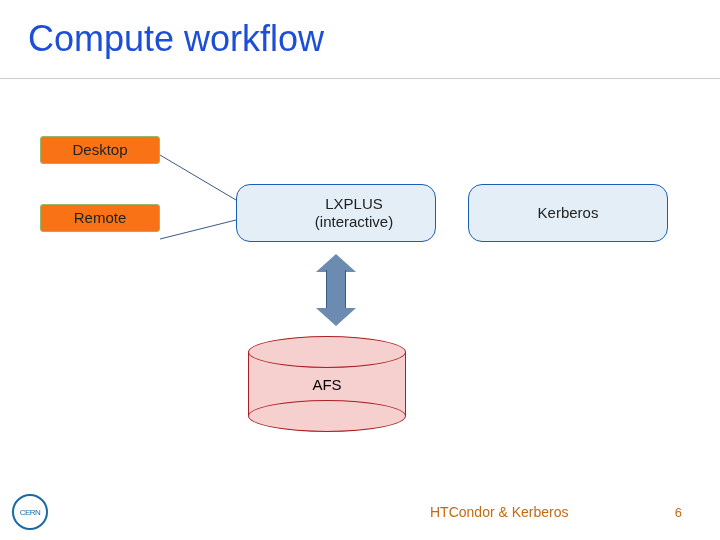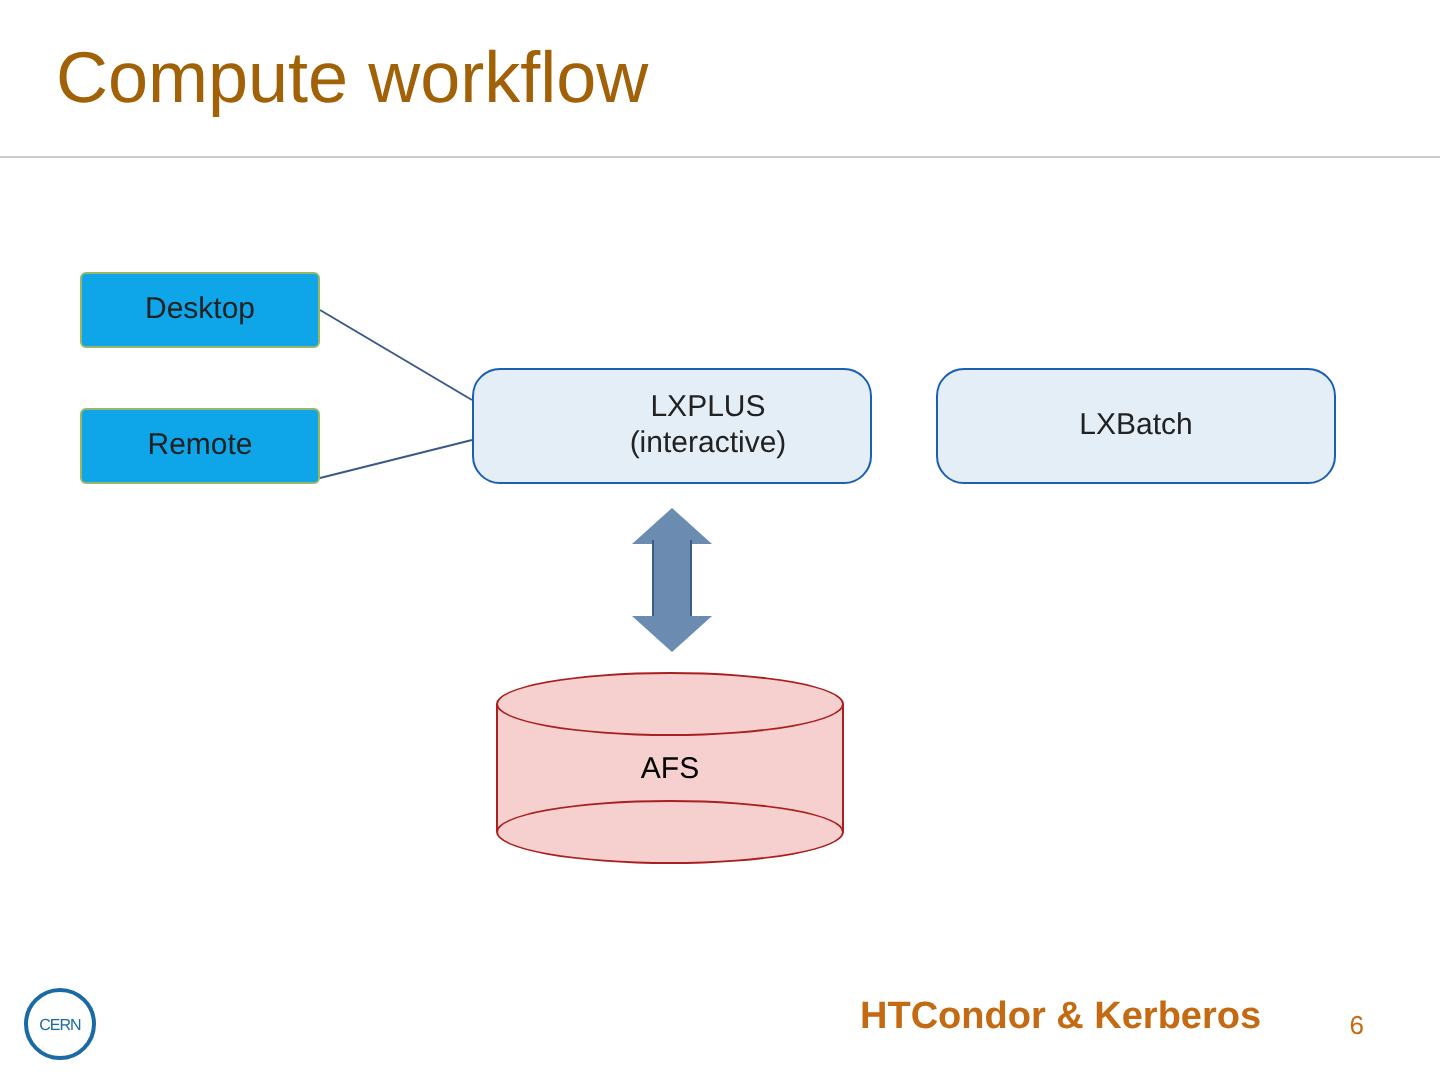--- a/index.html
+++ b/index.html
@@ -7,62 +7,62 @@
     width: 720px; height: 540px;
     font-family: Arial, Helvetica, sans-serif;
     background: #fff;
     position: relative;
     overflow: hidden;
   }
   .title {
     position: absolute;
     top: 18px; left: 28px;
     font-size: 36px;
-    color: #a16207;
+    color: #1d4ed8;
     font-weight: 400;
   }
   .divider {
     position: absolute;
     top: 78px; left: 0; right: 0;
     border-top: 1px solid #ccc;
   }
 
   .box {
     position: absolute;
     display: flex;
     align-items: center;
     justify-content: center;
     font-size: 15px;
     color: #222;
     text-align: center;
     line-height: 1.2;
   }
   .green {
-    width: 120px; height: 38px;
+    width: 120px; height: 28px;
     border: 1px solid #97b967;
-    background: #0ea5e9;
+    background: #f97316;
     border-radius: 3px;
   }
   .blue {
     width: 200px; height: 58px;
     border: 1px solid #1a5fb4;
     background: #e3eef7;
     border-radius: 14px;
   }
 
   .desktop { top: 136px; left: 40px; }
   .remote  { top: 204px; left: 40px; }
   .lxplus  { top: 184px; left: 236px; padding-left: 36px; }
   .lxbatch { top: 184px; left: 468px; }
 
   
   .cylinder {
     position: absolute;
     top: 336px; left: 248px;
-    width: 174px; height: 96px;
+    width: 158px; height: 96px;
   }
   .cyl-body {
     position: absolute;
     top: 16px; left: 0; right: 0; bottom: 16px;
     background: #f6cfcf;
     border-left: 1px solid #aa2020;
     border-right: 1px solid #aa2020;
   }
   .cyl-top {
     position: absolute;
@@ -106,23 +106,22 @@
     border-right: 20px solid transparent;
   }
   .arrow-head-up { top: 0; border-bottom: 18px solid #6b8bb0; }
   .arrow-head-down { bottom: 0; border-top: 18px solid #6b8bb0; }
 
   .connectors { position: absolute; top: 0; left: 0; }
 
   .footer-text {
     position: absolute;
     bottom: 20px; left: 430px;
-    font-size: 19px;
+    font-size: 14px;
     color: #c46a13;
-    font-weight: bold;
   }
   .page-num {
     position: absolute;
     bottom: 20px; right: 38px;
     font-size: 13px;
     color: #c46a13;
   }
   .logo {
     position: absolute;
     bottom: 10px; left: 12px;
@@ -149,21 +148,21 @@
 <div class="box green desktop">Desktop</div>
 <div class="box green remote">Remote</div>
 
 <div class="box blue lxplus">
   <div>
     <div>LXPLUS</div>
     <div>(interactive)</div>
   </div>
 </div>
 
-<div class="box blue lxbatch">LXBatch</div>
+<div class="box blue lxbatch">Kerberos</div>
 
 <div class="dbl-arrow">
   <div class="arrow-head-up"></div>
   <div class="arrow-shaft"></div>
   <div class="arrow-head-down"></div>
 </div>
 
 <div class="cylinder">
   <div class="cyl-body"></div>
   <div class="cyl-bottom"></div>

